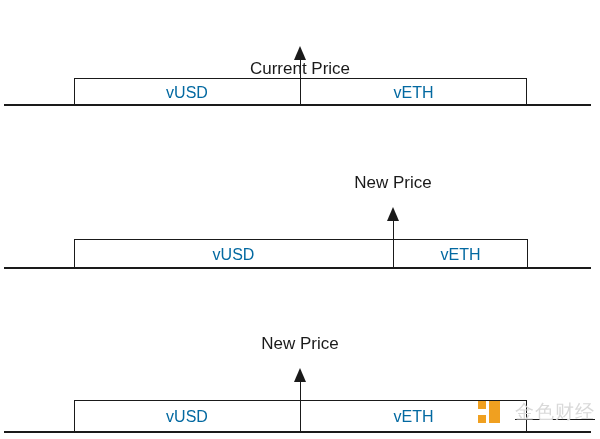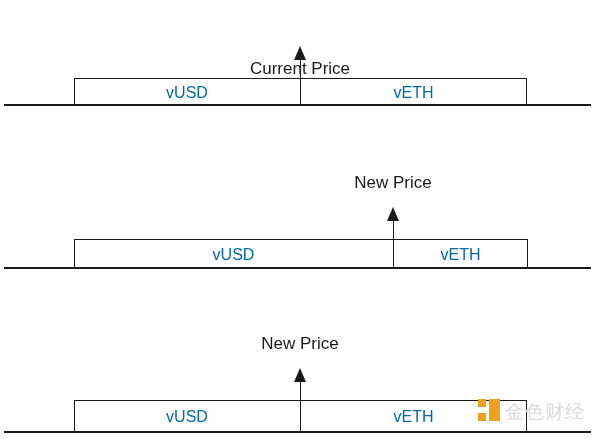--- a/index.html
+++ b/index.html
@@ -72,21 +72,23 @@
     width: 0;
     height: 0;
     border-left: 6px solid transparent;
     border-right: 6px solid transparent;
     border-bottom: 14px solid #1a1a1a;
   }
   
   .watermark {
     position: absolute;
     display: flex;
-    gap: 5px;
+    align-items: center;
+    gap: 15px;
+    text-decoration: underline;
   }
   .wm-mark {
     position: relative;
     width: 22px;
     height: 22px;
   }
   .wm-mark .sq-a {
     position: absolute;
     left: 0; top: 0;
     width: 8px; height: 8px;

